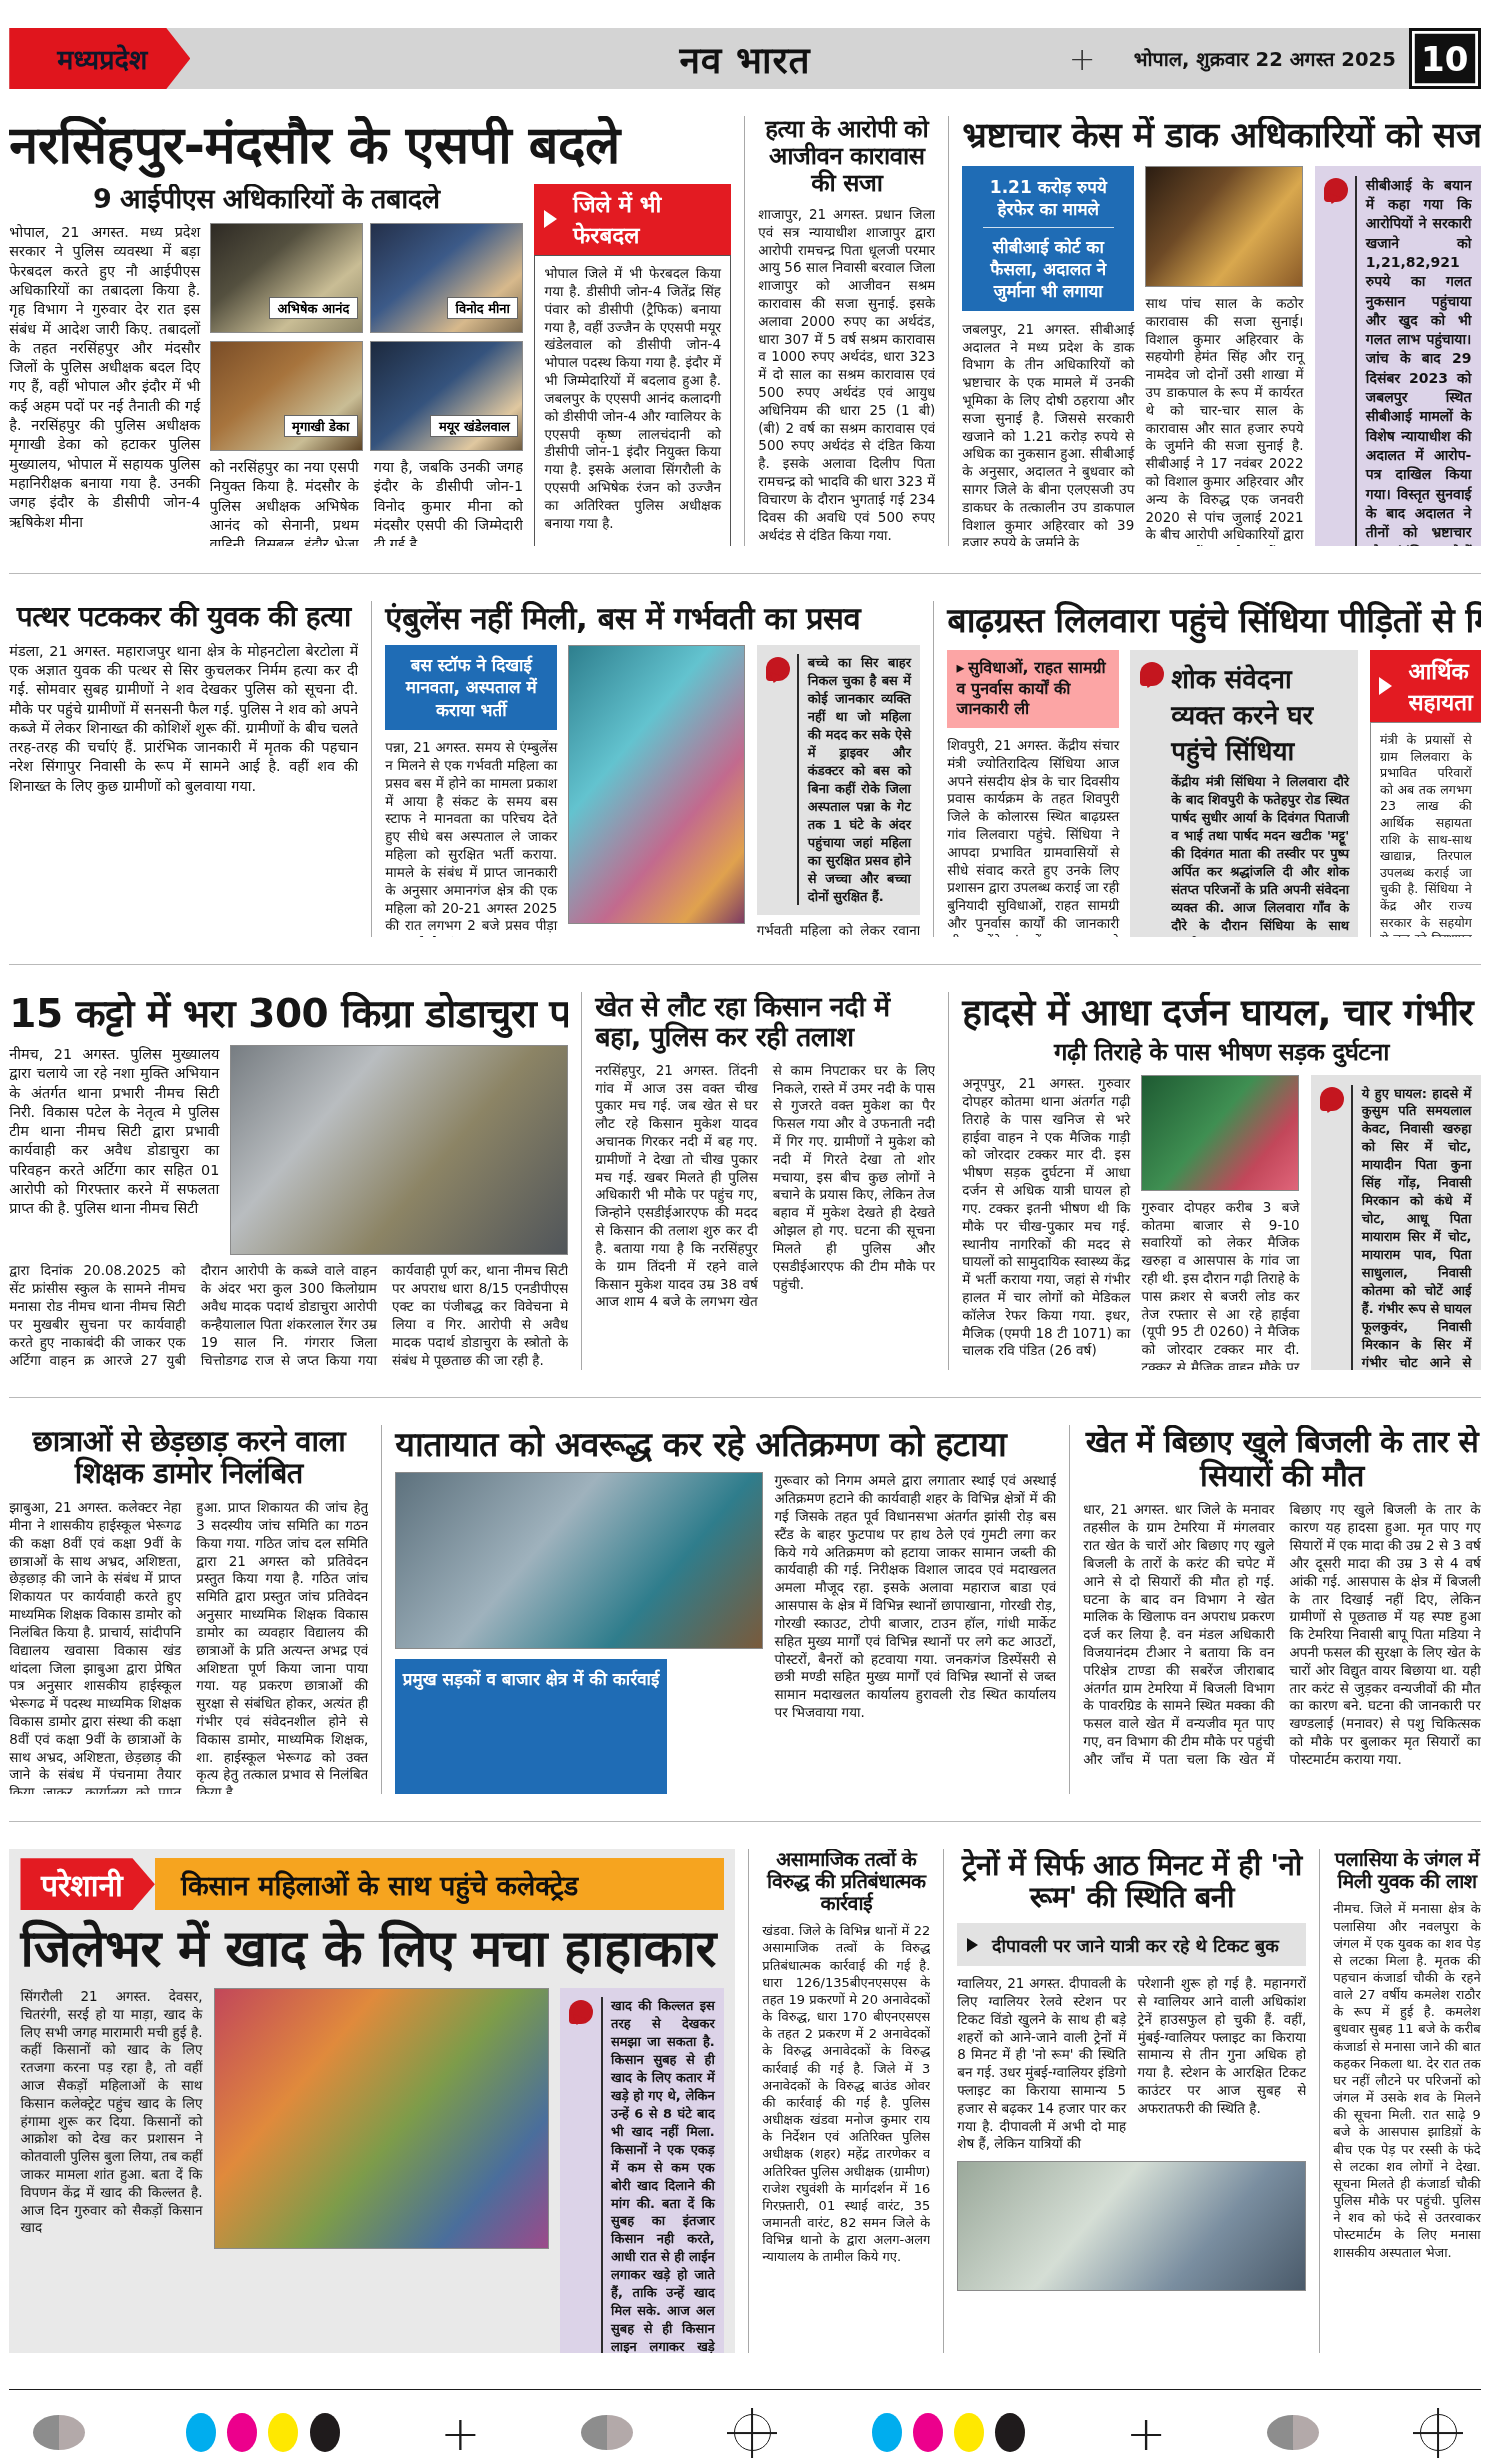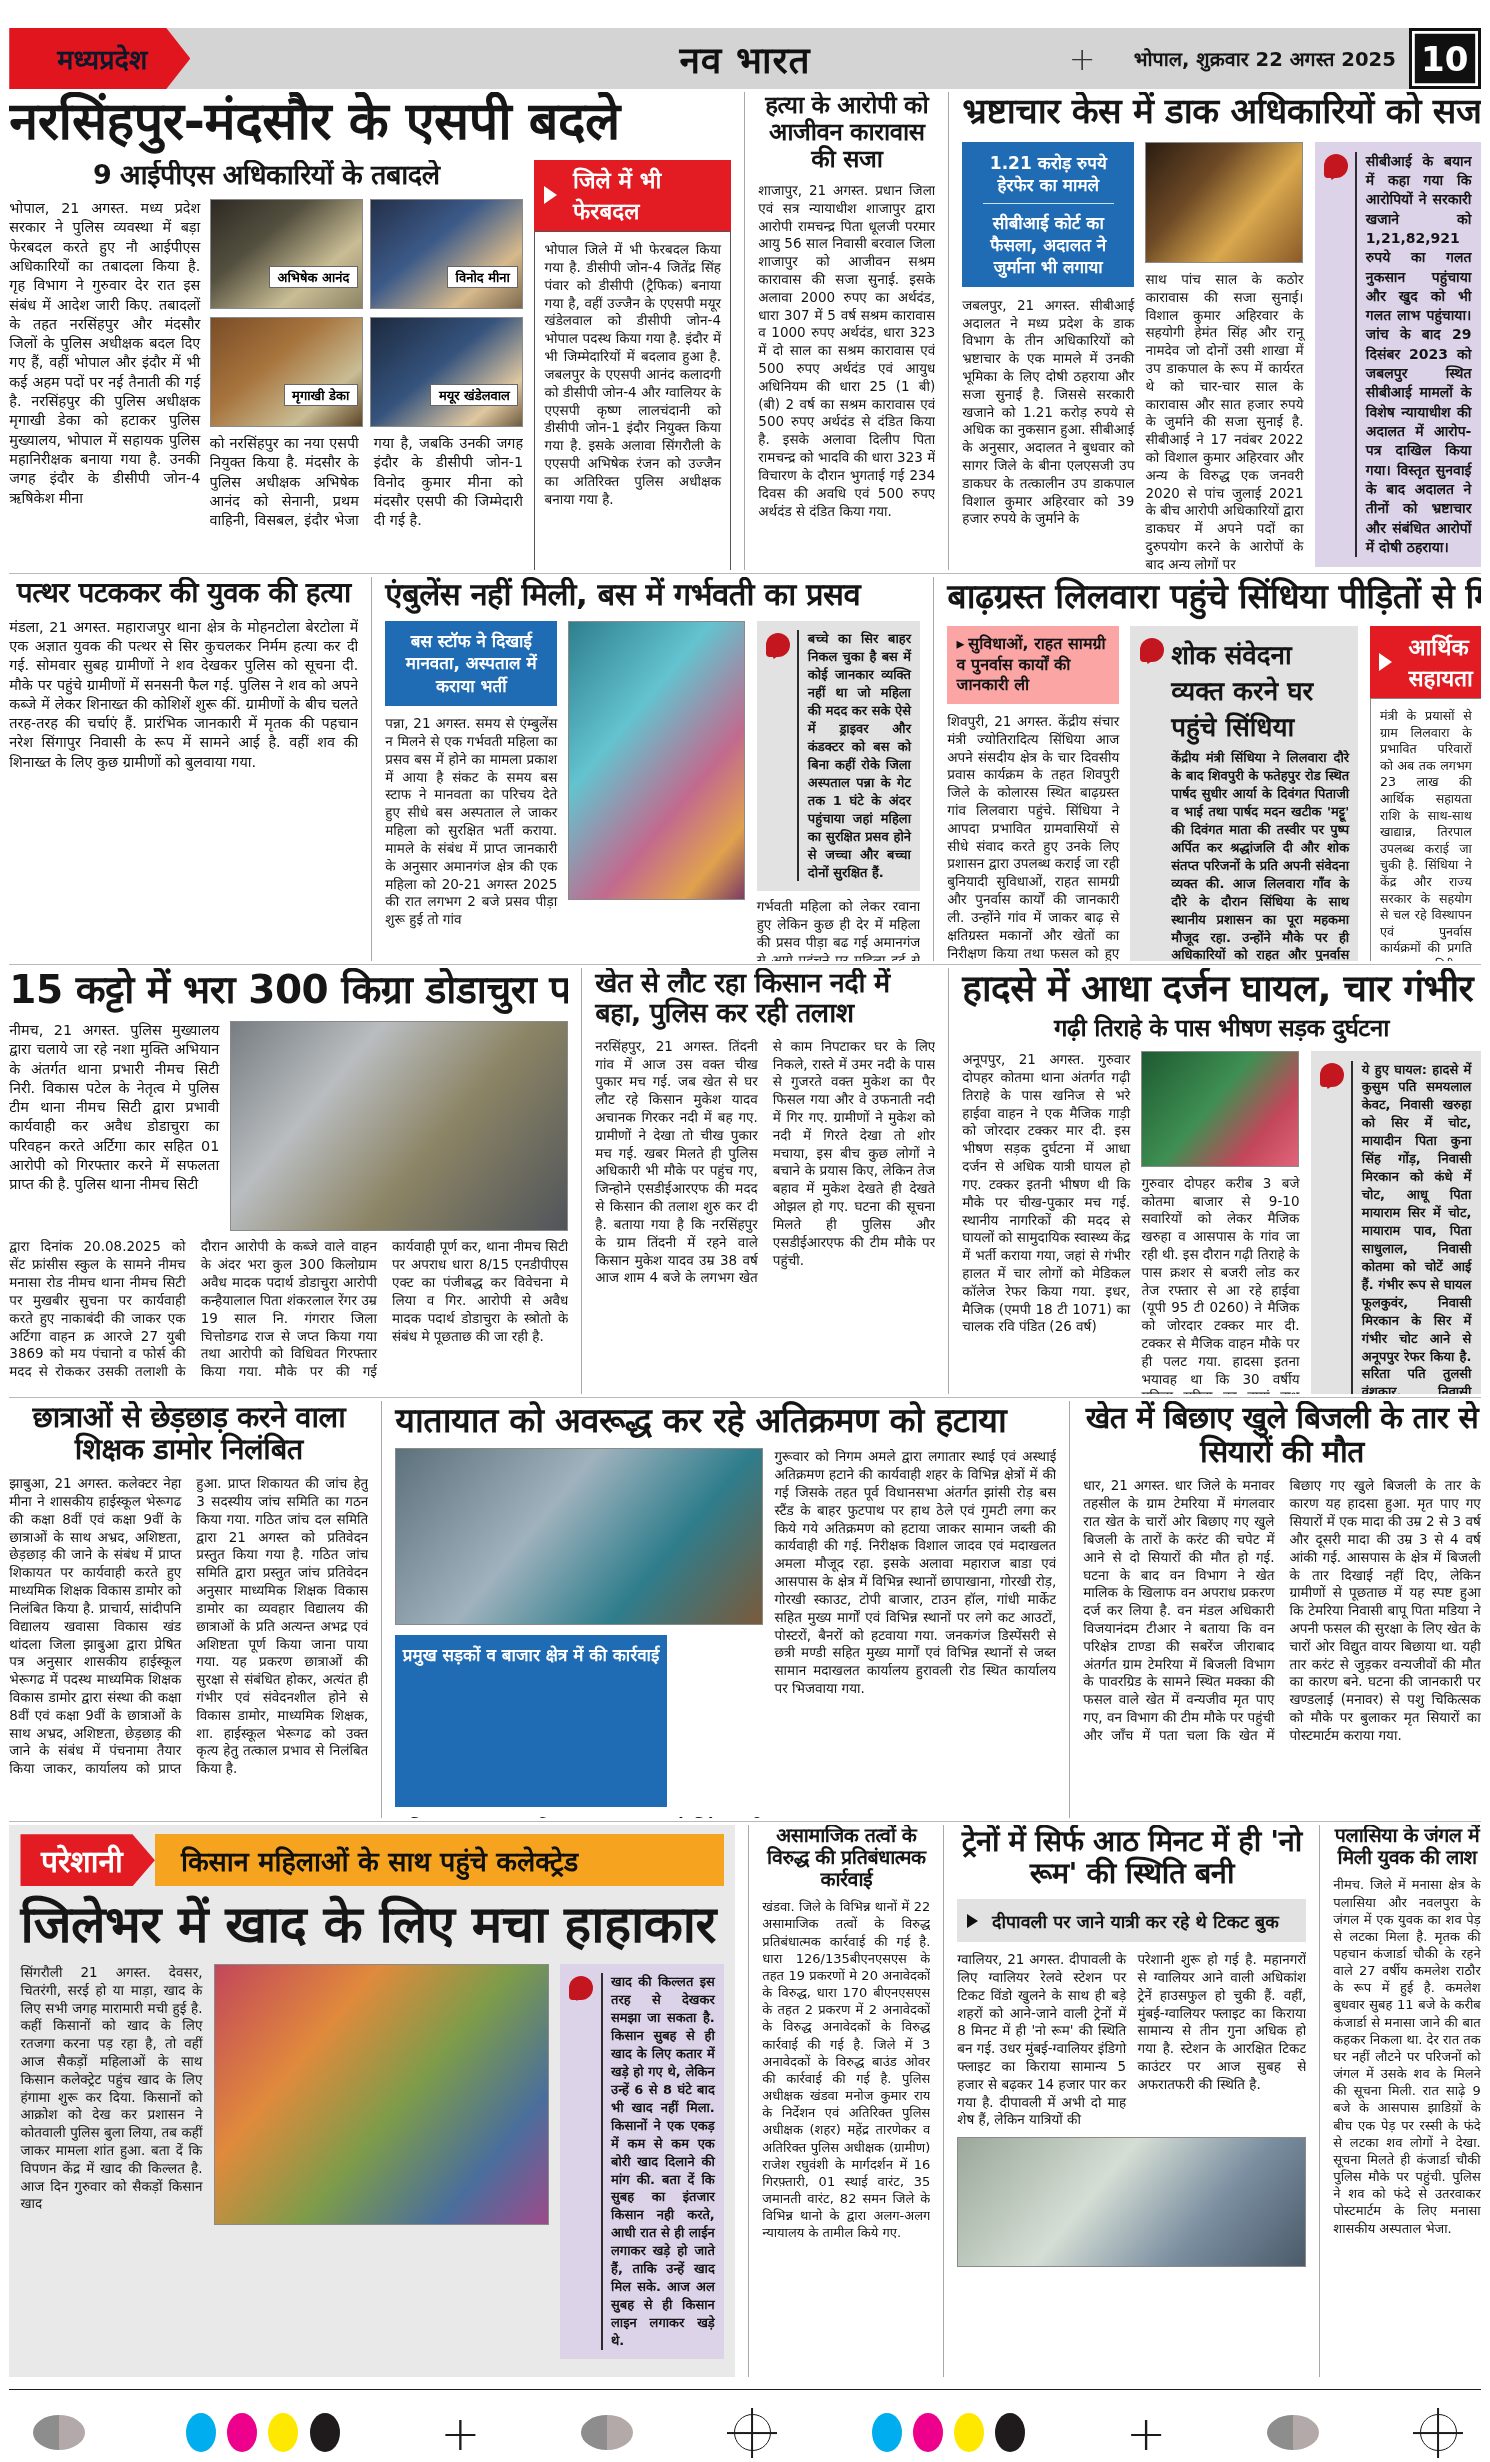--- a/index.html
+++ b/index.html
@@ -12,36 +12,36 @@
   .badge { background:#e0151d; color:#0f172a; font-weight:bold; font-size:27px; height:100%;
            display:flex; align-items:center; padding:0 43px 0 48px;
            clip-path:polygon(0 0, calc(100% - 24px) 0, 100% 50%, calc(100% - 24px) 100%, 0 100%); }
   .paper-title { position:absolute; left:50%; transform:translateX(-50%); font-size:37px; font-weight:bold; color:#101010; letter-spacing:0.9px; }
   .mast-right { margin-left:auto; display:flex; align-items:center; gap:13px; height:100%; }
   .mast-date { font-size:19.6px; font-weight:bold; }
   .pagenum { background:#101010; color:#fff; font-size:34px; font-weight:bold; height:100%; display:flex; align-items:center; padding:0 9.3px; border:3.7px solid #101010; box-shadow:inset 0 0 0 2.8px #fff; }
   .reg-plus { position:absolute; left:72%; font-size:32px; font-weight:200; color:#333; }
 
   
-  .row { display:flex; gap:13px; padding:3px 0; overflow:hidden; }
+  .row { display:flex; gap:13px; padding:27px 0; overflow:hidden; }
   .row + .row { border-top:1.9px solid #b9b9b9; }
   .col { overflow:hidden; }
   .bl { border-left:0.9px solid #a8a8a8; padding-left:13px; }
 
   h1,h2,h3 { font-weight:800; color:#161616; line-height:1.12; letter-spacing:-0.5px; }
   .center { text-align:center; }
   .body-txt { font-size:14.4px; line-height:1.34; text-align:justify; }
   .body-sm { font-size:13.5px; line-height:1.32; text-align:justify; }
   .cols2 { column-count:2; column-gap:15px; }
   .cols3 { column-count:3; column-gap:15px; }
   .mt6{margin-top:5.6px;} .mt8{margin-top:7.5px;} .mt10{margin-top:9.3px;}
 
   
   .photo { position:relative; border:0.9px solid #8a8a8a; overflow:hidden; flex:none; }
-  .cap { position:absolute; right:3.7px; bottom:20px; background:#fff; color:#000; font-size:13px; font-weight:bold; padding:0.9px 7.5px; border:0.9px solid #666; }
+  .cap { position:absolute; right:3.7px; bottom:13px; background:#fff; color:#000; font-size:13px; font-weight:bold; padding:0.9px 7.5px; border:0.9px solid #666; }
   .ph-officer1 { background:linear-gradient(140deg,#2e2a24 0%,#54503f 35%,#c9bd95 70%,#8c8465 100%); }
   .ph-officer2 { background:linear-gradient(140deg,#24304a 0%,#3c5a88 40%,#d7b98c 75%,#7c6a4e 100%); }
   .ph-officer3 { background:linear-gradient(140deg,#7a4d27 0%,#a7743d 40%,#c9bd95 75%,#5d4426 100%); }
   .ph-officer4 { background:linear-gradient(140deg,#1d2a3f 0%,#35537d 45%,#e0c8a0 80%,#6e5b40 100%); }
   .ph-gavel { background:linear-gradient(130deg,#2b1d12 0%,#6e4a26 35%,#d9a84e 65%,#8a5a28 100%); }
   .ph-bus { background:linear-gradient(130deg,#2e7f8e 0%,#63c3cf 35%,#c26a8e 65%,#e0a24e 85%,#7d3b63 100%); }
   .ph-police-group { background:linear-gradient(130deg,#777d82 0%,#b9bdc0 30%,#8c8465 60%,#50555a 100%); }
   .ph-injured { background:linear-gradient(130deg,#1e5a32 0%,#3f8f52 45%,#c2475a 75%,#e0657a 100%); }
   .ph-street { background:linear-gradient(130deg,#5d717d 0%,#9fb2bd 40%,#2f7d8c 70%,#7a5a3b 100%); }
   .ph-crowd { background:linear-gradient(130deg,#c2475a 0%,#e08a3c 30%,#7d9c4a 55%,#4a6e9c 80%,#9c4a8a 100%); }

